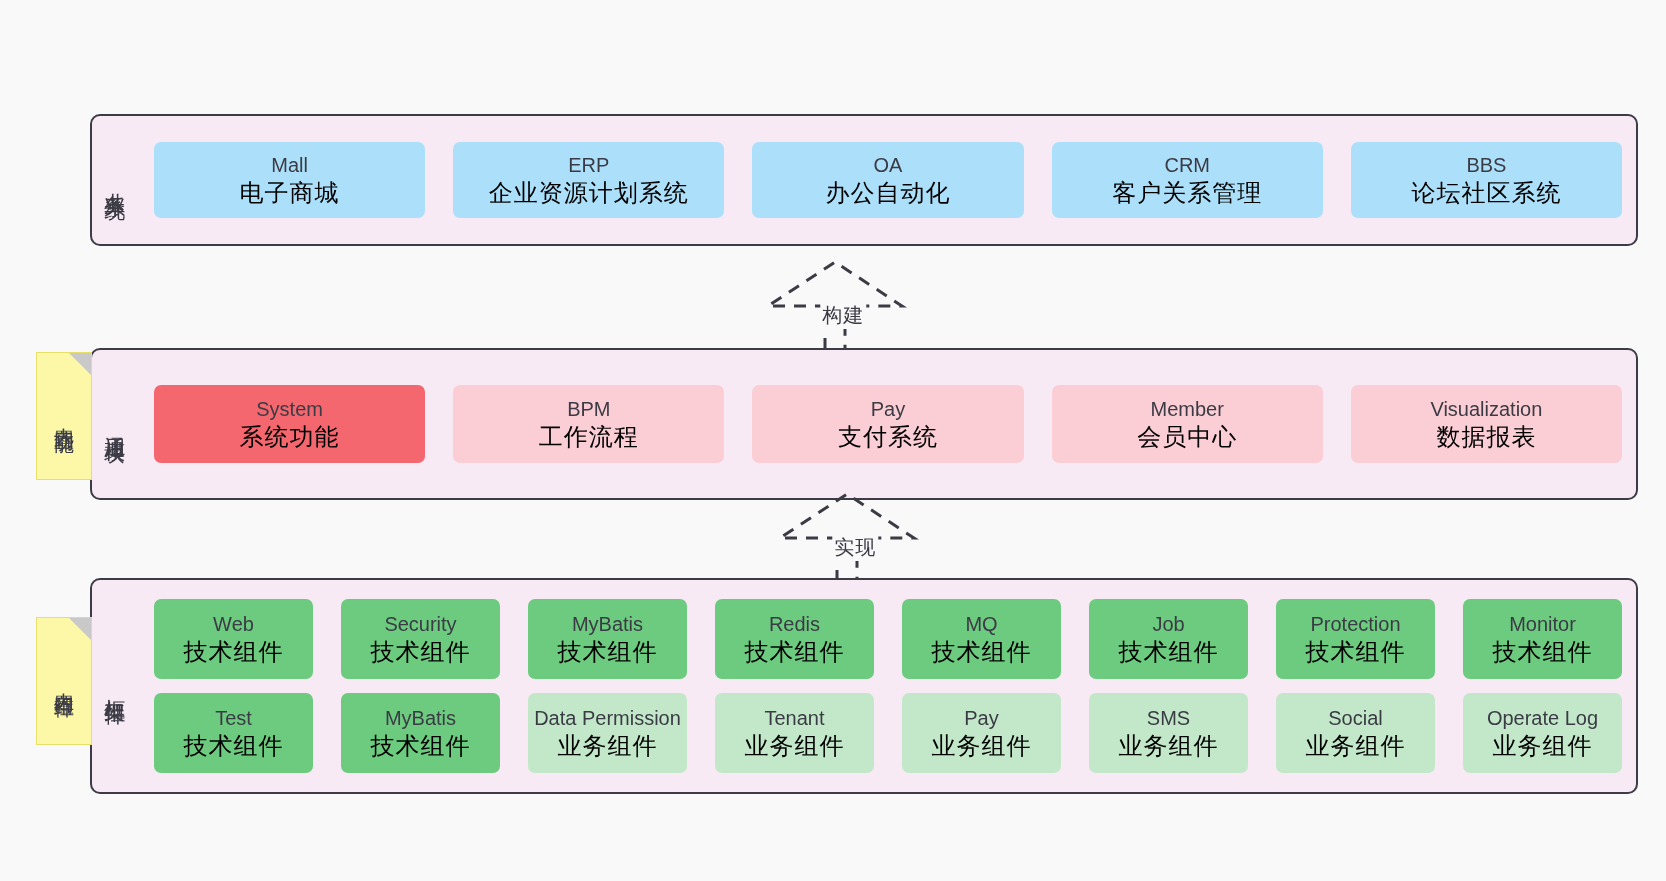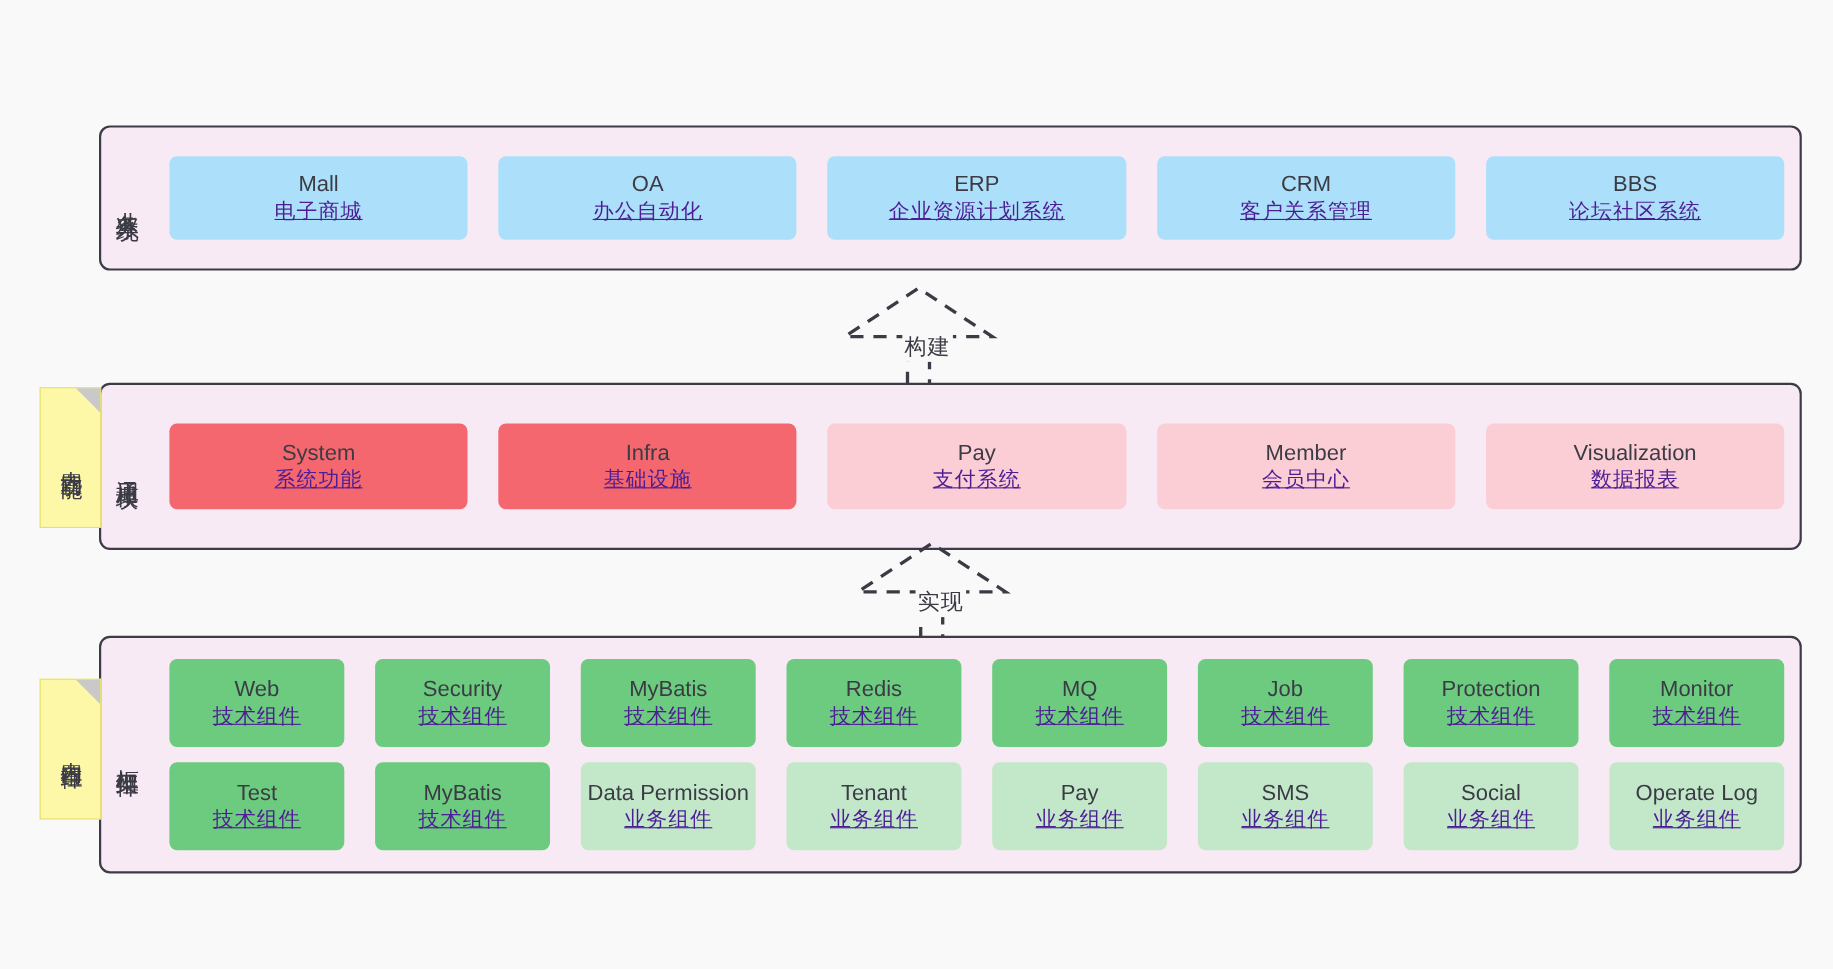--- a/index.html
+++ b/index.html
@@ -71,24 +71,23 @@
     line-height: 1.22;
     box-sizing: border-box;
     padding: 4px 6px;
     margin-left: 12px;
   }
   .cell .t-en {
     font-size: 20px;
     color: #3b3b45;
   }
   .cell .t-cn {
-    font-size: 19px;
-    color: #4c1d95;
+    font-size: 24px;
+    color: #000000;
     letter-spacing: 1px;
-    text-decoration: underline;
   }
 
   
   .c-blue       { background: #ace0fa; }
   .c-red        { background: #f4676e; }
   .c-pink       { background: #fbcdd4; }
   .c-green      { background: #6ccb7e; }
   .c-lightgreen { background: #c2e8c9; }
 
   
@@ -168,26 +167,26 @@
 
   <div class="layer" id="layer-business">
     <div class="layer-label">业务系统</div>
     <div class="layer-body">
       <div class="row">
         <div class="cell c-blue">
           <span class="t-en">Mall</span>
           <span class="t-cn">电子商城</span>
         </div>
         <div class="cell c-blue">
+          <span class="t-en">ERP</span>
+          <span class="t-cn">企业资源计划系统</span>
+        </div>
+        <div class="cell c-blue">
           <span class="t-en">OA</span>
           <span class="t-cn">办公自动化</span>
-        </div>
-        <div class="cell c-blue">
-          <span class="t-en">ERP</span>
-          <span class="t-cn">企业资源计划系统</span>
         </div>
         <div class="cell c-blue">
           <span class="t-en">CRM</span>
           <span class="t-cn">客户关系管理</span>
         </div>
         <div class="cell c-blue">
           <span class="t-en">BBS</span>
           <span class="t-cn">论坛社区系统</span>
         </div>
       </div>
@@ -202,23 +201,23 @@
   </div>
 
   <div class="layer" id="layer-modules">
     <div class="layer-label">通用模块</div>
     <div class="layer-body">
       <div class="row">
         <div class="cell c-red">
           <span class="t-en">System</span>
           <span class="t-cn">系统功能</span>
         </div>
-        <div class="cell c-red">
-          <span class="t-en">Infra</span>
-          <span class="t-cn">基础设施</span>
+        <div class="cell c-pink">
+          <span class="t-en">BPM</span>
+          <span class="t-cn">工作流程</span>
         </div>
         <div class="cell c-pink">
           <span class="t-en">Pay</span>
           <span class="t-cn">支付系统</span>
         </div>
         <div class="cell c-pink">
           <span class="t-en">Member</span>
           <span class="t-cn">会员中心</span>
         </div>
         <div class="cell c-pink">

